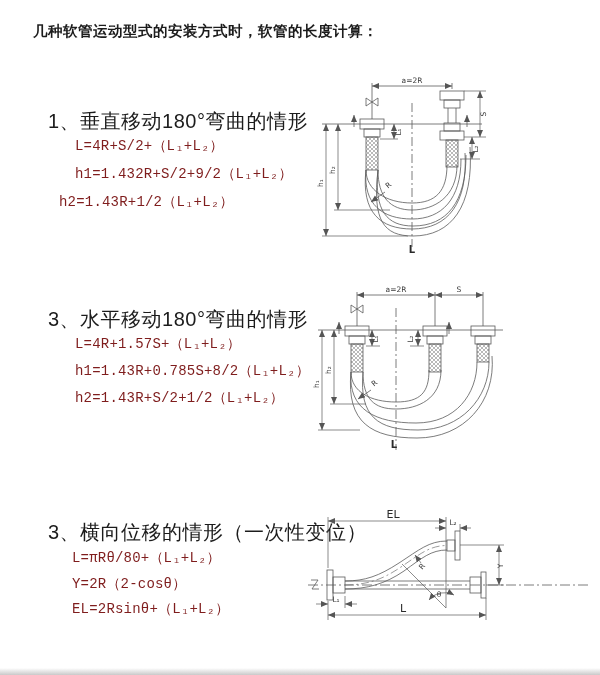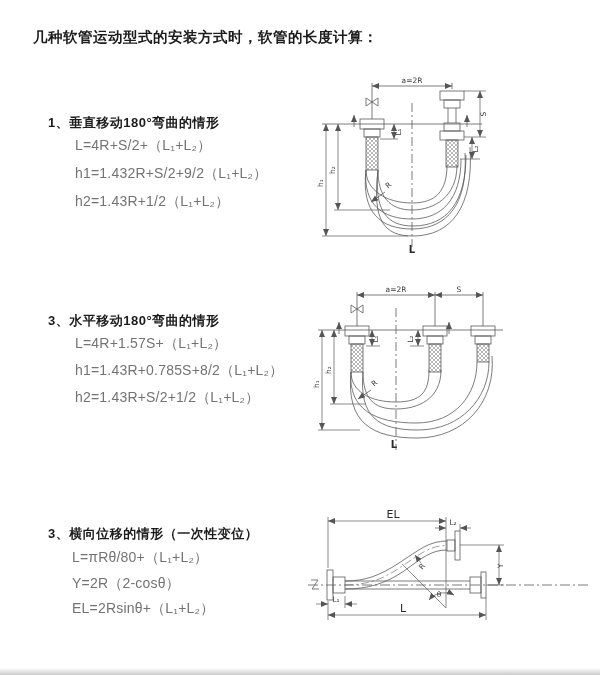--- a/index.html
+++ b/index.html
@@ -1,40 +1,40 @@
 <!DOCTYPE html>
 <html><head>
 <meta charset="utf-8">
 <style>
   html,body{margin:0;padding:0;}
   body{
     width:600px;height:675px;position:relative;background:#ffffff;overflow:hidden;
     font-family:"Liberation Sans","DejaVu Sans",sans-serif;color:#1c1c1c;
   }
-  .title{position:absolute;left:33px;top:28px;font-size:14.5px;font-weight:bold;letter-spacing:0.5px;}
-  .heading{position:absolute;font-size:13px;font-weight:bold;letter-spacing:0.5px;white-space:nowrap;margin-top:6px;}
-  .formula{position:absolute;font-size:14px;font-weight:500;color:#737373;white-space:nowrap;letter-spacing:0.2px;}
+  .title{position:absolute;left:33px;top:22px;font-size:14.5px;font-weight:bold;letter-spacing:0.5px;}
+  .heading{position:absolute;font-size:20px;font-weight:normal;letter-spacing:0.5px;white-space:nowrap;}
+  .formula{position:absolute;font-size:14px;font-weight:500;color:#7f1d1d;white-space:nowrap;letter-spacing:0.2px;font-family:Liberation Mono, monospace;}
   svg{position:absolute;overflow:visible;}
   svg text{font-family:"DejaVu Sans","Liberation Sans",sans-serif;fill:#3a3a3a;}
   .lab{font-size:7.5px;}
   .lab-big{font-size:10px;font-weight:bold;fill:#2a2a2a;}
   .lab-xl{font-size:11px;fill:#2a2a2a;}
   .scan-edge{position:absolute;left:0;bottom:0;width:600px;height:7px;
     background:linear-gradient(#ffffff,#c9c9c9);}
 </style>
 </head>
 <body>
 
 <div class="title">几种软管运动型式的安装方式时，软管的长度计算：</div>
 
 <div>
   <div class="heading" style="left:48px;top:108px">1、垂直移动180°弯曲的情形</div>
   <div class="formula" style="left:75px;top:137px">L=4R+S/2+（L₁+L₂）</div>
   <div class="formula" style="left:75px;top:165px">h1=1.432R+S/2+9/2（L₁+L₂）</div>
-  <div class="formula" style="left:75px;top:193px">h2=1.43R+1/2（L₁+L₂）</div>
+  <div class="formula" style="left:59px;top:193px">h2=1.43R+1/2（L₁+L₂）</div>
 </div>
 
 <svg style="left:310px;top:75px" width="250" height="185" viewBox="0 0 250 185">
   <defs>
     <pattern id="braid1" width="4" height="4" patternUnits="userSpaceOnUse">
       <path d="M0,4 L4,0 M0,0 L4,4" stroke="#8a8a8a" stroke-width="0.6" fill="none"></path>
     </pattern>
     <marker id="ah1" markerWidth="9" markerHeight="8" refX="7" refY="3" orient="auto-start-reverse" markerUnits="userSpaceOnUse">
       <path d="M0,0 L7,3 L0,6 Z" fill="#555"></path>
     </marker>

